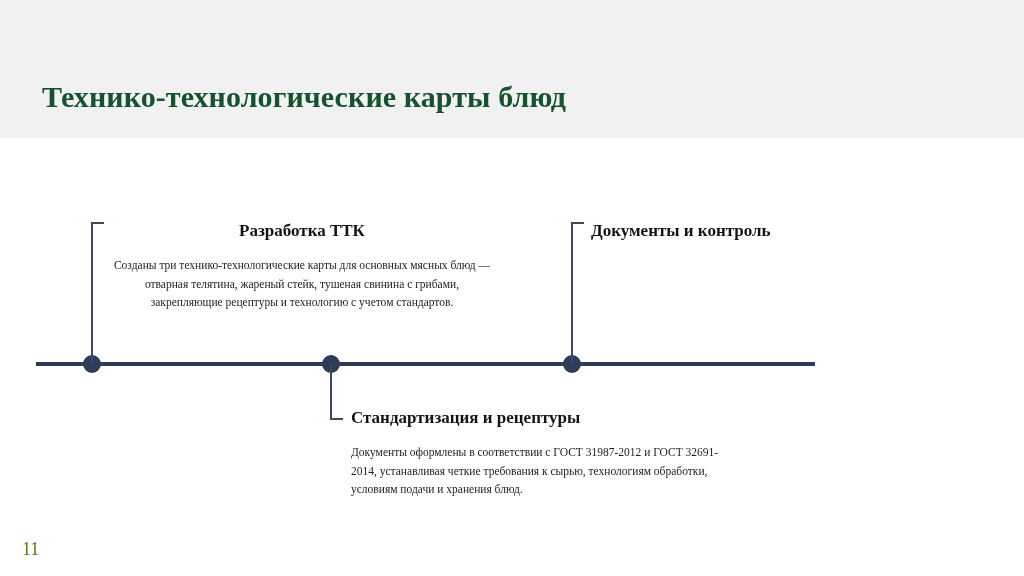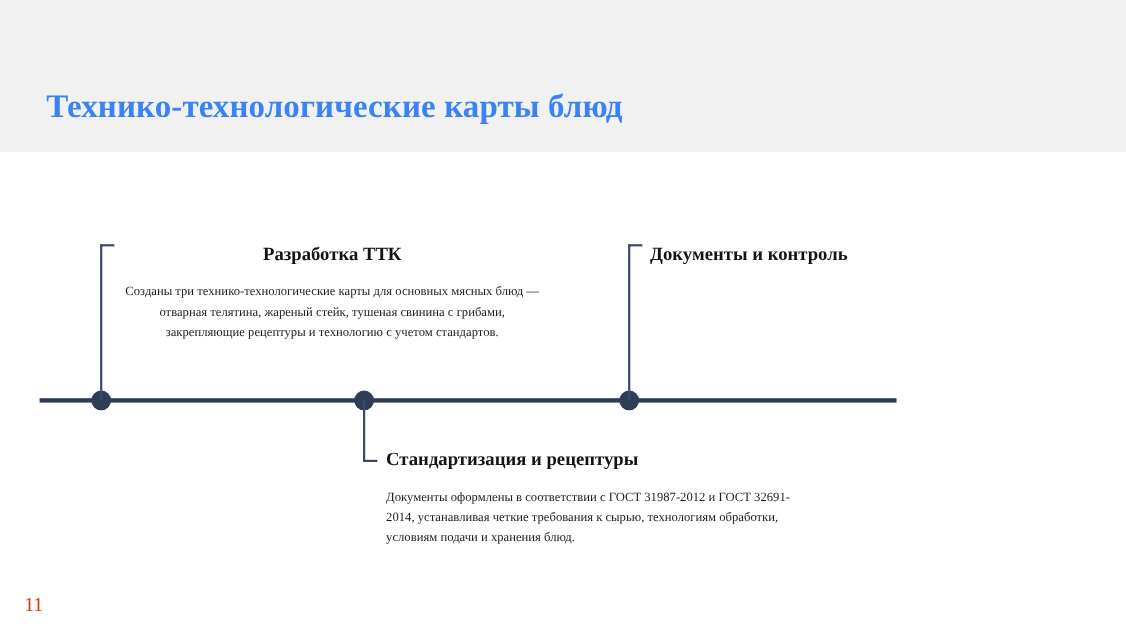--- a/index.html
+++ b/index.html
@@ -32,21 +32,21 @@
     height: 138px;
     background: #f1f1f1;
   }
   .slide-title {
     position: absolute;
     left: 42px;
     top: 38px;
     font-size: 30px;
     line-height: 38px;
     font-weight: bold;
-    color: #3b82f6;
+    color: #14532d;
     letter-spacing: 0.1px;
     white-space: nowrap;
     margin-top: 40px;
   }
 
   
   .timeline-axis {
     position: absolute;
     left: 36px;
     top: 362px;
@@ -109,21 +109,21 @@
   .block.b3 { left: 591px; top: 220px; width: 410px; }
   .block.b2 { left: 351px; top: 407px; width: 390px; }
 
   
   .page-number {
     position: absolute;
     left: 22px;
     top: 538px;
     font-size: 18px;
     line-height: 22px;
-    color: #c2410c;
+    color: #4d7c0f;
     font-weight: normal;
   }
 </style>
 </head>
 <body>
 
 <div id="slide">
 
   <div class="header-band"></div>
   <h1 class="slide-title">Технико-технологические карты блюд</h1>

